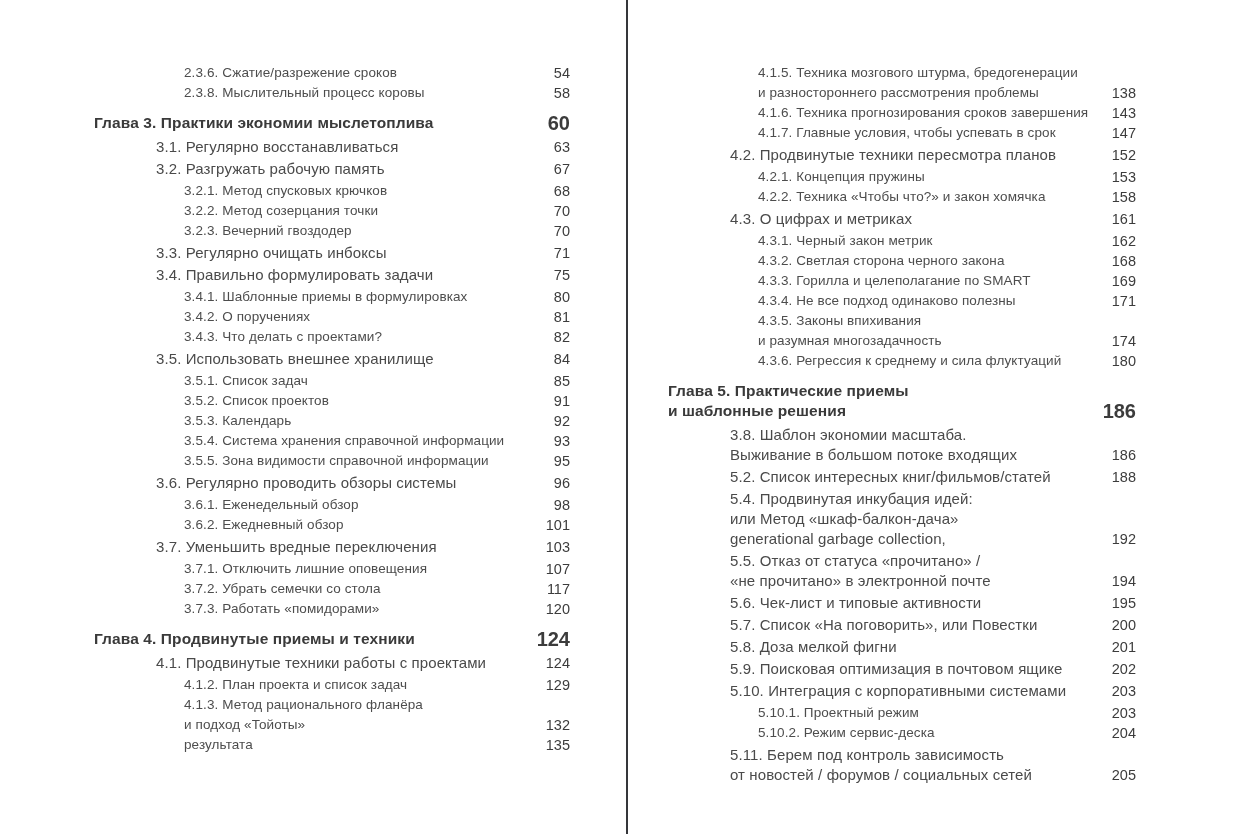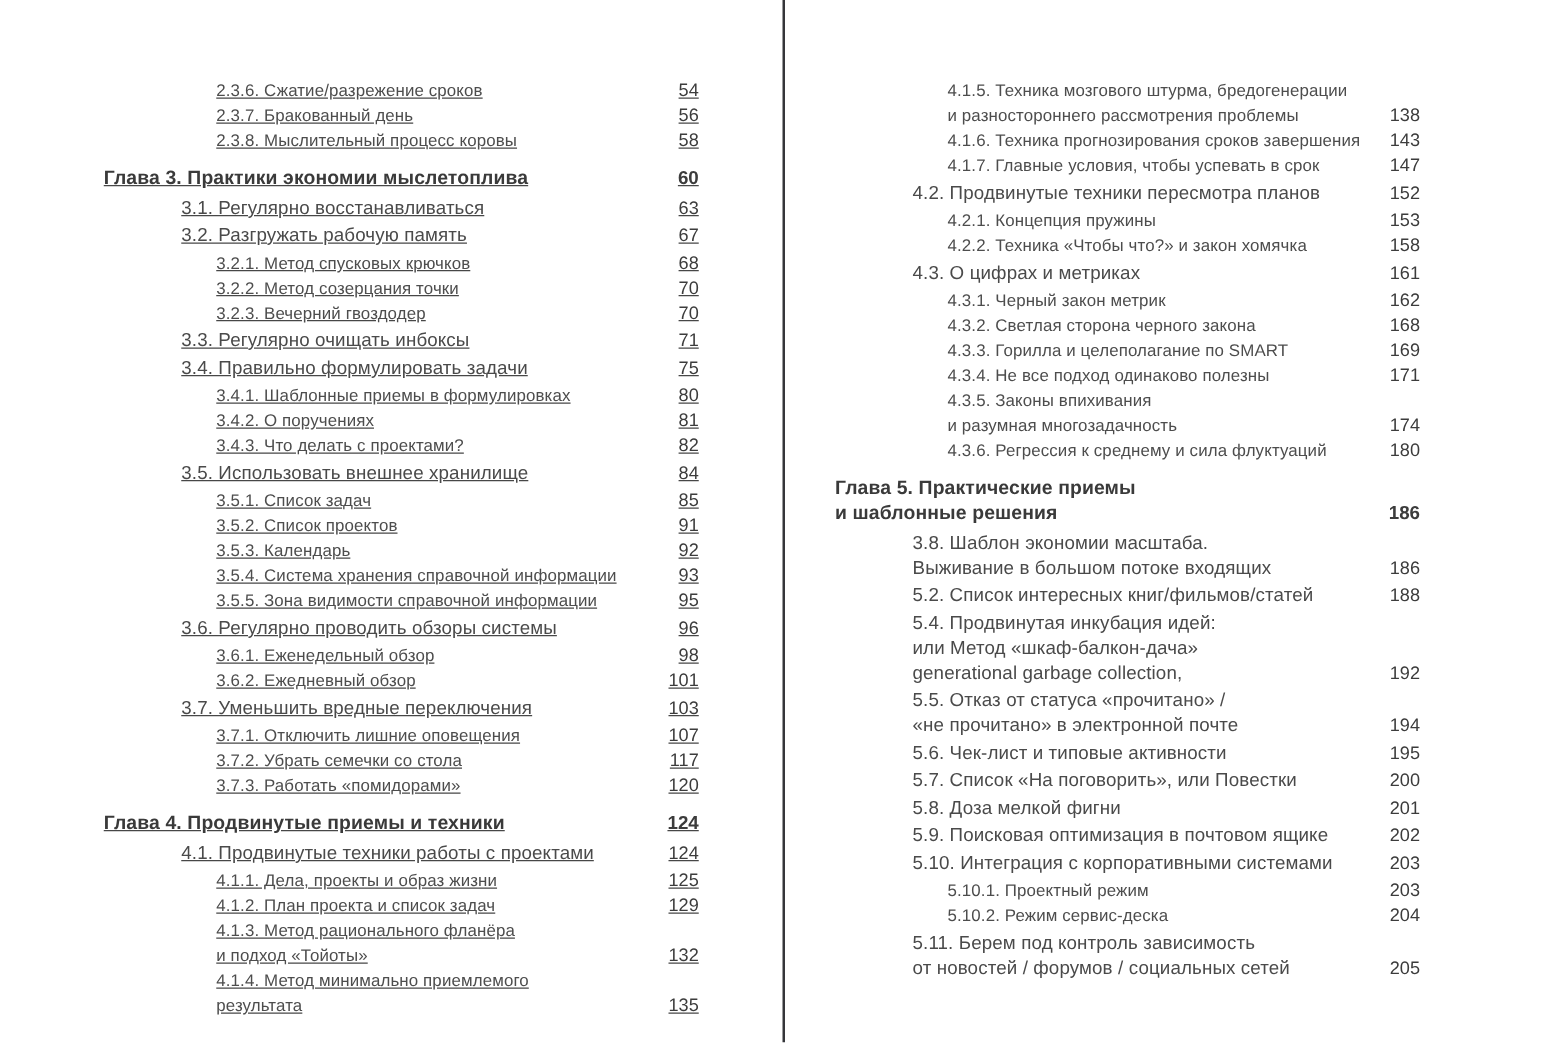--- a/index.html
+++ b/index.html
@@ -19,21 +19,21 @@
     top: 0;
     width: 2px;
     height: 834px;
     background: #35363a;
   }
   .toc {
     position: absolute;
     top: 63px;
     color: #474747;
   }
-  .toc-left  { left: 83px;  width: 476px; text-decoration: underline; }
+  .toc-left  { left: 94px;  width: 476px; }
   .toc-right { left: 668px; width: 468px; }
 
   .toc-entry { display: flex; align-items: flex-end; }
   .entry-text { flex: 1; letter-spacing: 0.1px; }
   .entry-page {
     white-space: nowrap;
     text-align: right;
     font-size: 14.5px;
     line-height: 20px;
     color: #3c3c3c;
@@ -41,21 +41,21 @@
   }
 
   .toc-entry.chapter {
     font-weight: bold;
     color: #3a3a3a;
     font-size: 15.5px;
     line-height: 20px;
     margin: 10px 0 4px 0;
     gap: 24px;
   }
-  .toc-entry.chapter .entry-page { font-weight: bold; font-size: 15px; }
+  .toc-entry.chapter .entry-page { font-weight: bold; font-size: 20px; }
 
   .toc-entry.l1 {
     font-size: 15px;
     line-height: 20px;
     margin: 2px 0;
     color: #4a4a4a;
   }
   .toc-entry.l1 .entry-text { padding-left: 62px; }
 
   .toc-entry.l2 {
@@ -71,26 +71,20 @@
 <div class="spread">
   <div class="toc toc-left">
       <div class="toc-entry l2">
         <div class="entry-text">
           <div class="line">2.3.6. Сжатие/разрежение сроков</div>
         </div>
         <div class="entry-page">54</div>
       </div>
       <div class="toc-entry l2">
         <div class="entry-text">
-          <div class="line">2.3.7. Бракованный день</div>
-        </div>
-        <div class="entry-page">56</div>
-      </div>
-      <div class="toc-entry l2">
-        <div class="entry-text">
           <div class="line">2.3.8. Мыслительный процесс коровы</div>
         </div>
         <div class="entry-page">58</div>
       </div>
       <div class="toc-entry chapter">
         <div class="entry-text">
           <div class="line">Глава 3. Практики экономии мыслетоплива</div>
         </div>
         <div class="entry-page">60</div>
       </div>
@@ -236,43 +230,36 @@
         <div class="entry-text">
           <div class="line">Глава 4. Продвинутые приемы и техники</div>
         </div>
         <div class="entry-page">124</div>
       </div>
       <div class="toc-entry l1">
         <div class="entry-text">
           <div class="line">4.1. Продвинутые техники работы с проектами</div>
         </div>
         <div class="entry-page">124</div>
-      </div>
-      <div class="toc-entry l2">
-        <div class="entry-text">
-          <div class="line">4.1.1. Дела, проекты и образ жизни</div>
-        </div>
-        <div class="entry-page">125</div>
       </div>
       <div class="toc-entry l2">
         <div class="entry-text">
           <div class="line">4.1.2. План проекта и список задач</div>
         </div>
         <div class="entry-page">129</div>
       </div>
       <div class="toc-entry l2">
         <div class="entry-text">
           <div class="line">4.1.3. Метод рационального фланёра</div>
           <div class="line">и подход «Тойоты»</div>
         </div>
         <div class="entry-page">132</div>
       </div>
       <div class="toc-entry l2">
         <div class="entry-text">
-          <div class="line">4.1.4. Метод минимально приемлемого</div>
           <div class="line">результата</div>
         </div>
         <div class="entry-page">135</div>
       </div>
     </div>
   <div class="divider"></div>
   <div class="toc toc-right">
       <div class="toc-entry l2">
         <div class="entry-text">
           <div class="line">4.1.5. Техника мозгового штурма, бредогенерации</div>

